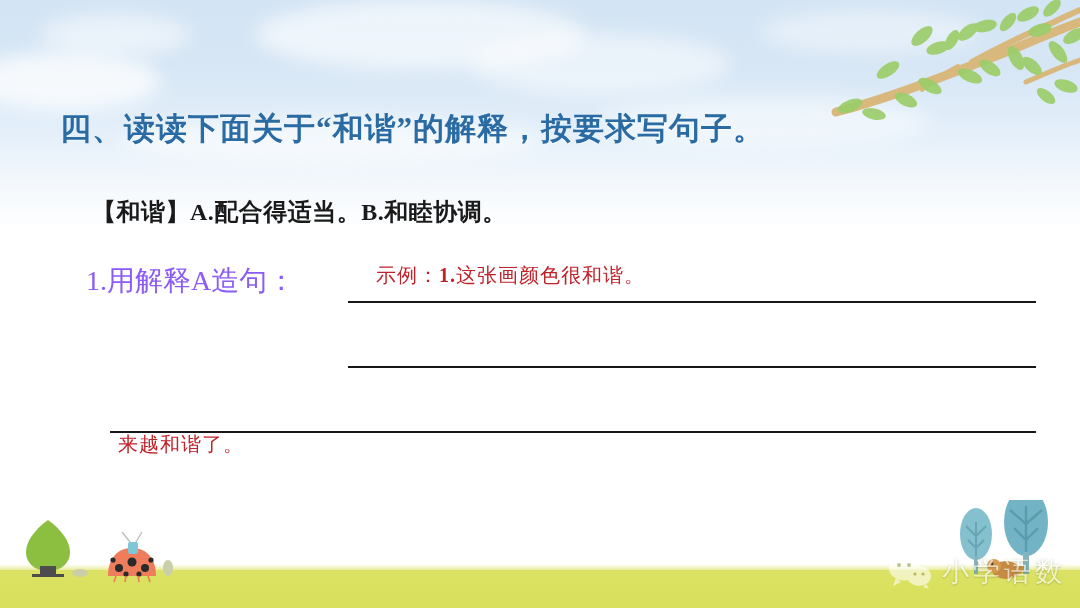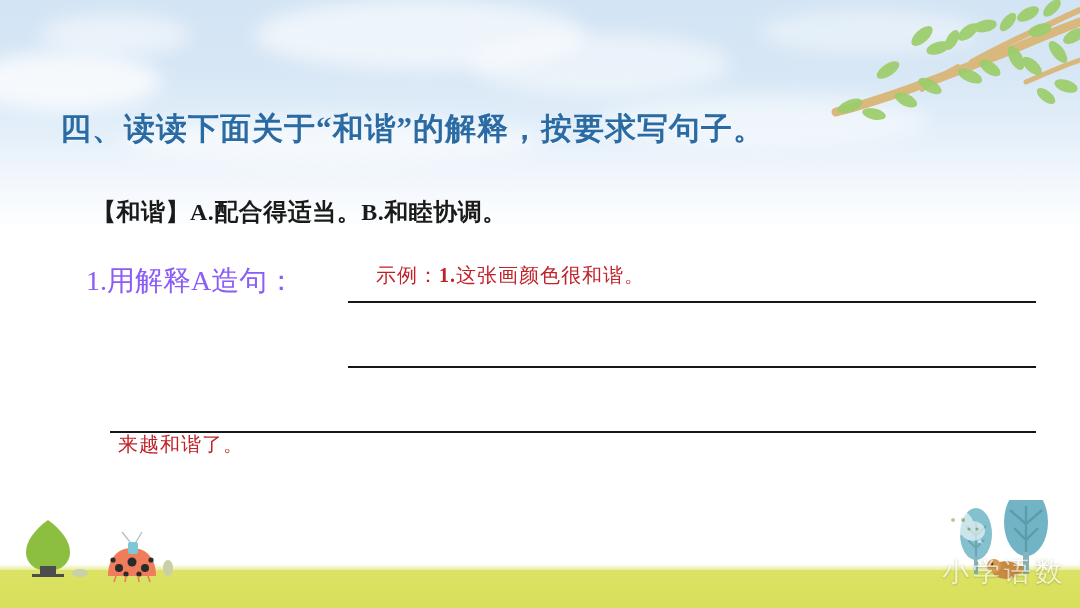--- a/index.html
+++ b/index.html
@@ -91,23 +91,23 @@
     width: 140px;
     height: 86px;
   }
 
   
   .watermark {
     position: absolute;
     right: 14px;
     bottom: 18px;
     display: flex;
+    align-items: center;
     gap: 10px;
     opacity: 0.62;
-    flex-direction: column;
   }
   .wm-logo { width: 44px; height: 34px; }
   .wm-text {
     font-family: "Liberation Serif", serif;
     font-size: 27px;
     color: #ffffff;
     letter-spacing: 4px;
     text-shadow: 0 0 3px rgba(120,130,60,.55), 0 1px 1px rgba(90,100,40,.4);
     white-space: nowrap;
   }

